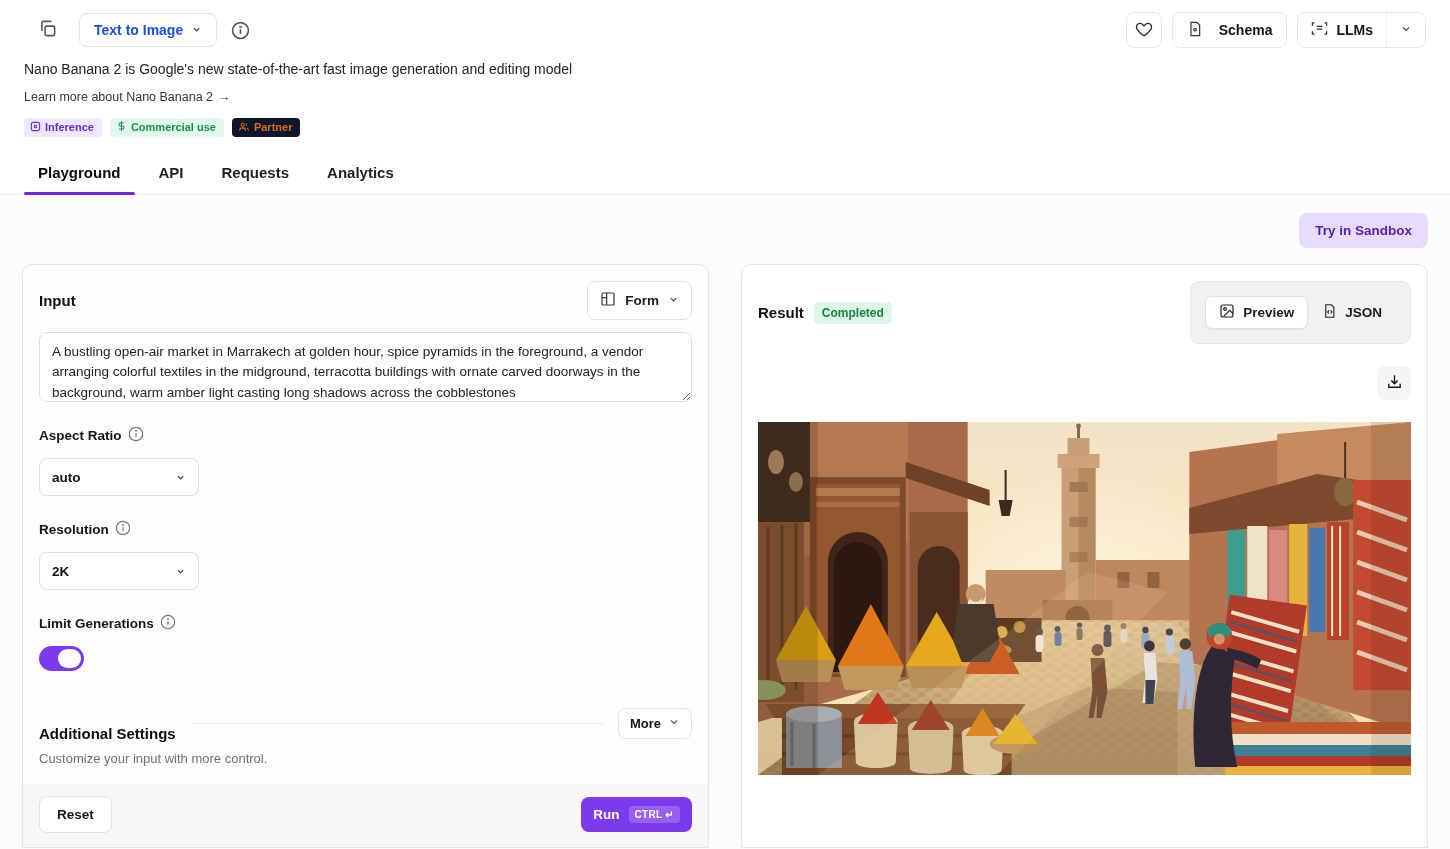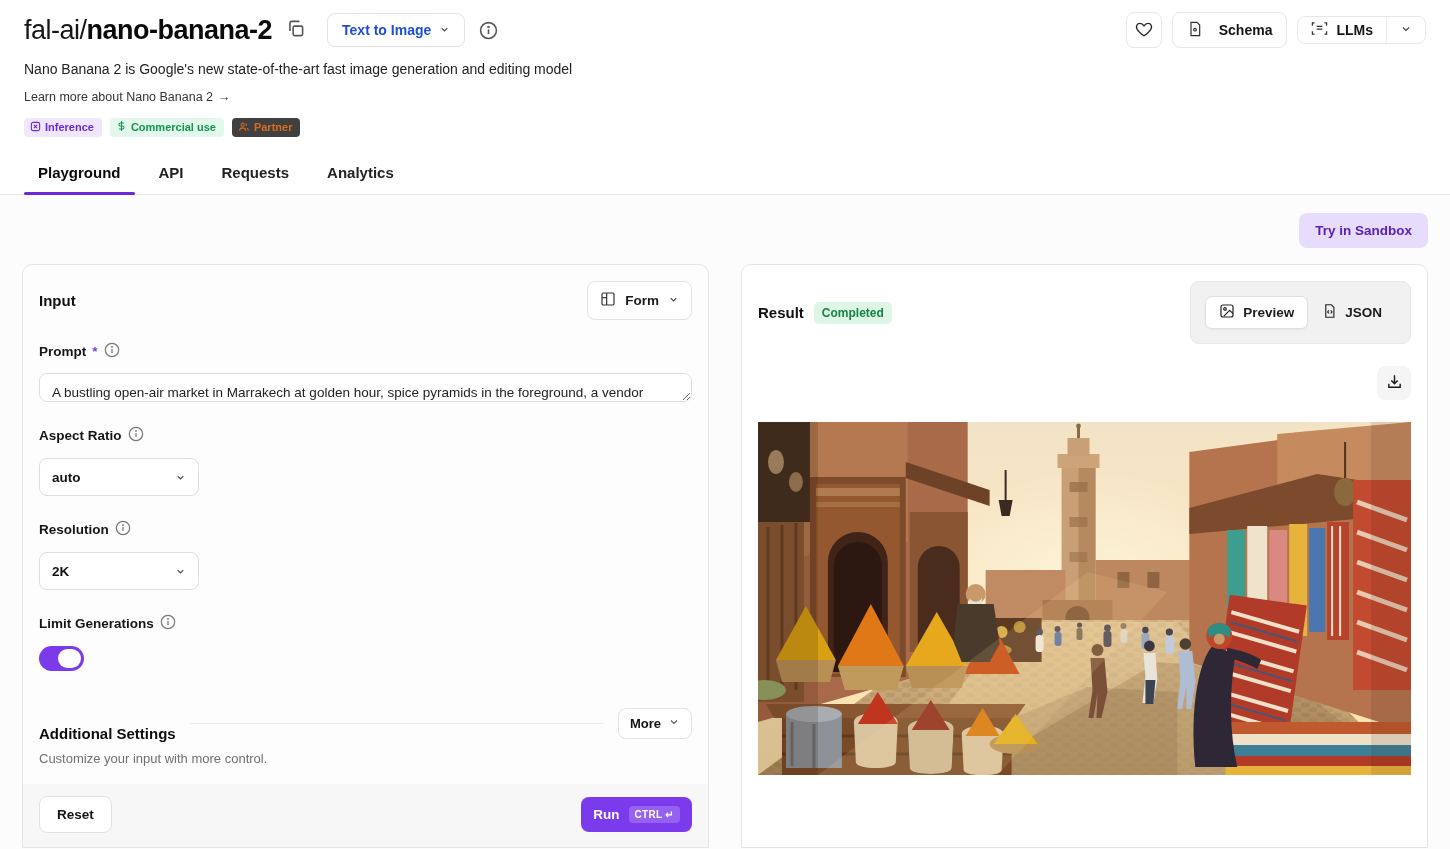--- a/index.html
+++ b/index.html
@@ -21,34 +21,34 @@
     font-family:inherit;}
   .info-i { margin-left:14px; }
   .hdr-right { margin-left:auto; display:flex; align-items:center; gap:10px; }
   .sq-btn { width:36px; height:36px; border:1px solid #e7e7e7; border-radius:8px;
     background:#fff; display:inline-flex; align-items:center; justify-content:center;
     cursor:pointer; color:#333; }
   .pill-btn { height:36px; border:1px solid #e7e7e7; border-radius:8px; background:#fff;
     display:inline-flex; align-items:center; gap:16px; padding:0 14px; font-size:14px;
     font-weight:700; color:#141414; cursor:pointer; font-family:inherit; }
   .split { display:inline-flex; border:1px solid #e7e7e7; border-radius:8px;
-    background:#fff; overflow:hidden; height:28px; }
+    background:#fff; overflow:hidden; height:36px; }
   .split .seg { display:inline-flex; align-items:center; gap:8px; padding:0 13px;
     font-size:14px; font-weight:700; cursor:pointer; background:#fff; border:none;
     font-family:inherit; color:#141414;}
   .split .div { width:1px; background:#ececec; }
   .desc { margin-top:13px; font-size:14px; color:#222; }
   .learn { margin-top:13px; display:inline-flex; align-items:center; gap:5px;
     font-size:12.5px; color:#333; text-decoration:none; cursor:pointer; }
   .badges { margin-top:13px; display:flex; gap:8px; }
   .badge { display:inline-flex; align-items:center; gap:4px; font-size:11px;
     font-weight:700; padding:2px 8px 3px 6px; border-radius:4px; }
   .b-purple { background:#efe7fd; color:#6d28d9; }
   .b-green  { background:#e3f8ec; color:#13944e; }
-  .b-orange { background:#404040; color:#d96c1e; }
+  .b-orange { background:#0f172a; color:#d96c1e; }
 
   
   .tabs { margin-top:16px; padding:0 24px; border-bottom:1px solid #e8e8e8;
     display:flex; background:#fff; }
   .tab { padding:11px 14px 13px 14px; font-size:15px; font-weight:600; color:#222;
     cursor:pointer; background:none; border:none; position:relative;
     margin-right:10px; font-family:inherit;}
   .tab.active { font-weight:800; color:#0a0a0a; }
   .tab.active::after { content:""; position:absolute; left:0; right:0; bottom:-1px;
     height:3px; background:#6d28d9; border-radius:2px; }
@@ -124,21 +124,20 @@
     display:inline-flex; align-items:center; justify-content:center; cursor:pointer;
     color:#1a1a1a; }
   .img-wrap { margin-top:22px; width:100%; height:353px; cursor:pointer; }
   .img-wrap svg { display:block; width:100%; height:100%; }
 </style>
 </head>
 <body>
 
 <div class="hdr">
   <div class="hdr-top">
-    <h1 class="title"><span class="pre">fal-ai/</span><span class="main">nano-banana-2</span></h1>
 
     <button class="icon-btn copy-btn">
       <span>
         <svg width="19" height="19" viewBox="0 0 24 24" fill="none" stroke="#555" stroke-width="2">
             <rect x="9" y="9" width="12" height="12" rx="2"></rect>
             <path d="M5 15V5a2 2 0 0 1 2-2h10"></path>
           </svg>
       </span>
     </button>
 
@@ -267,31 +266,20 @@
           </span>
           <span>Form</span>
           <span>
             <svg width="11" height="11" viewBox="0 0 24 24" fill="none" stroke="#444" stroke-width="2.6">
                 <path d="M6 9l6 6 6-6"></path>
               </svg>
           </span>
         </button>
       </div>
 
-      <div class="field-label prompt-label">
-        <span>Prompt</span>
-          <span class="req">*</span>
-        <span>
-          <svg width="16" height="16" viewBox="0 0 24 24" fill="none" stroke="#777" stroke-width="1.8">
-              <circle cx="12" cy="12" r="10"></circle>
-              <line x1="12" y1="10.5" x2="12" y2="16.5"></line>
-              <circle cx="12" cy="7.5" r="0.6" fill="#777"></circle>
-            </svg>
-        </span>
-      </div>
       <textarea class="prompt" spellcheck="false" style="">A bustling open-air market in Marrakech at golden hour, spice pyramids in the foreground, a vendor arranging colorful textiles in the midground, terracotta buildings with ornate carved doorways in the background, warm amber light casting long shadows across the cobblestones</textarea>
 
       <div class="field">
         <div class="field-label">
           <span>Aspect Ratio</span>
           <span>
             <svg width="16" height="16" viewBox="0 0 24 24" fill="none" stroke="#777" stroke-width="1.8">
                 <circle cx="12" cy="12" r="10"></circle>
                 <line x1="12" y1="10.5" x2="12" y2="16.5"></line>
                 <circle cx="12" cy="7.5" r="0.6" fill="#777"></circle>

